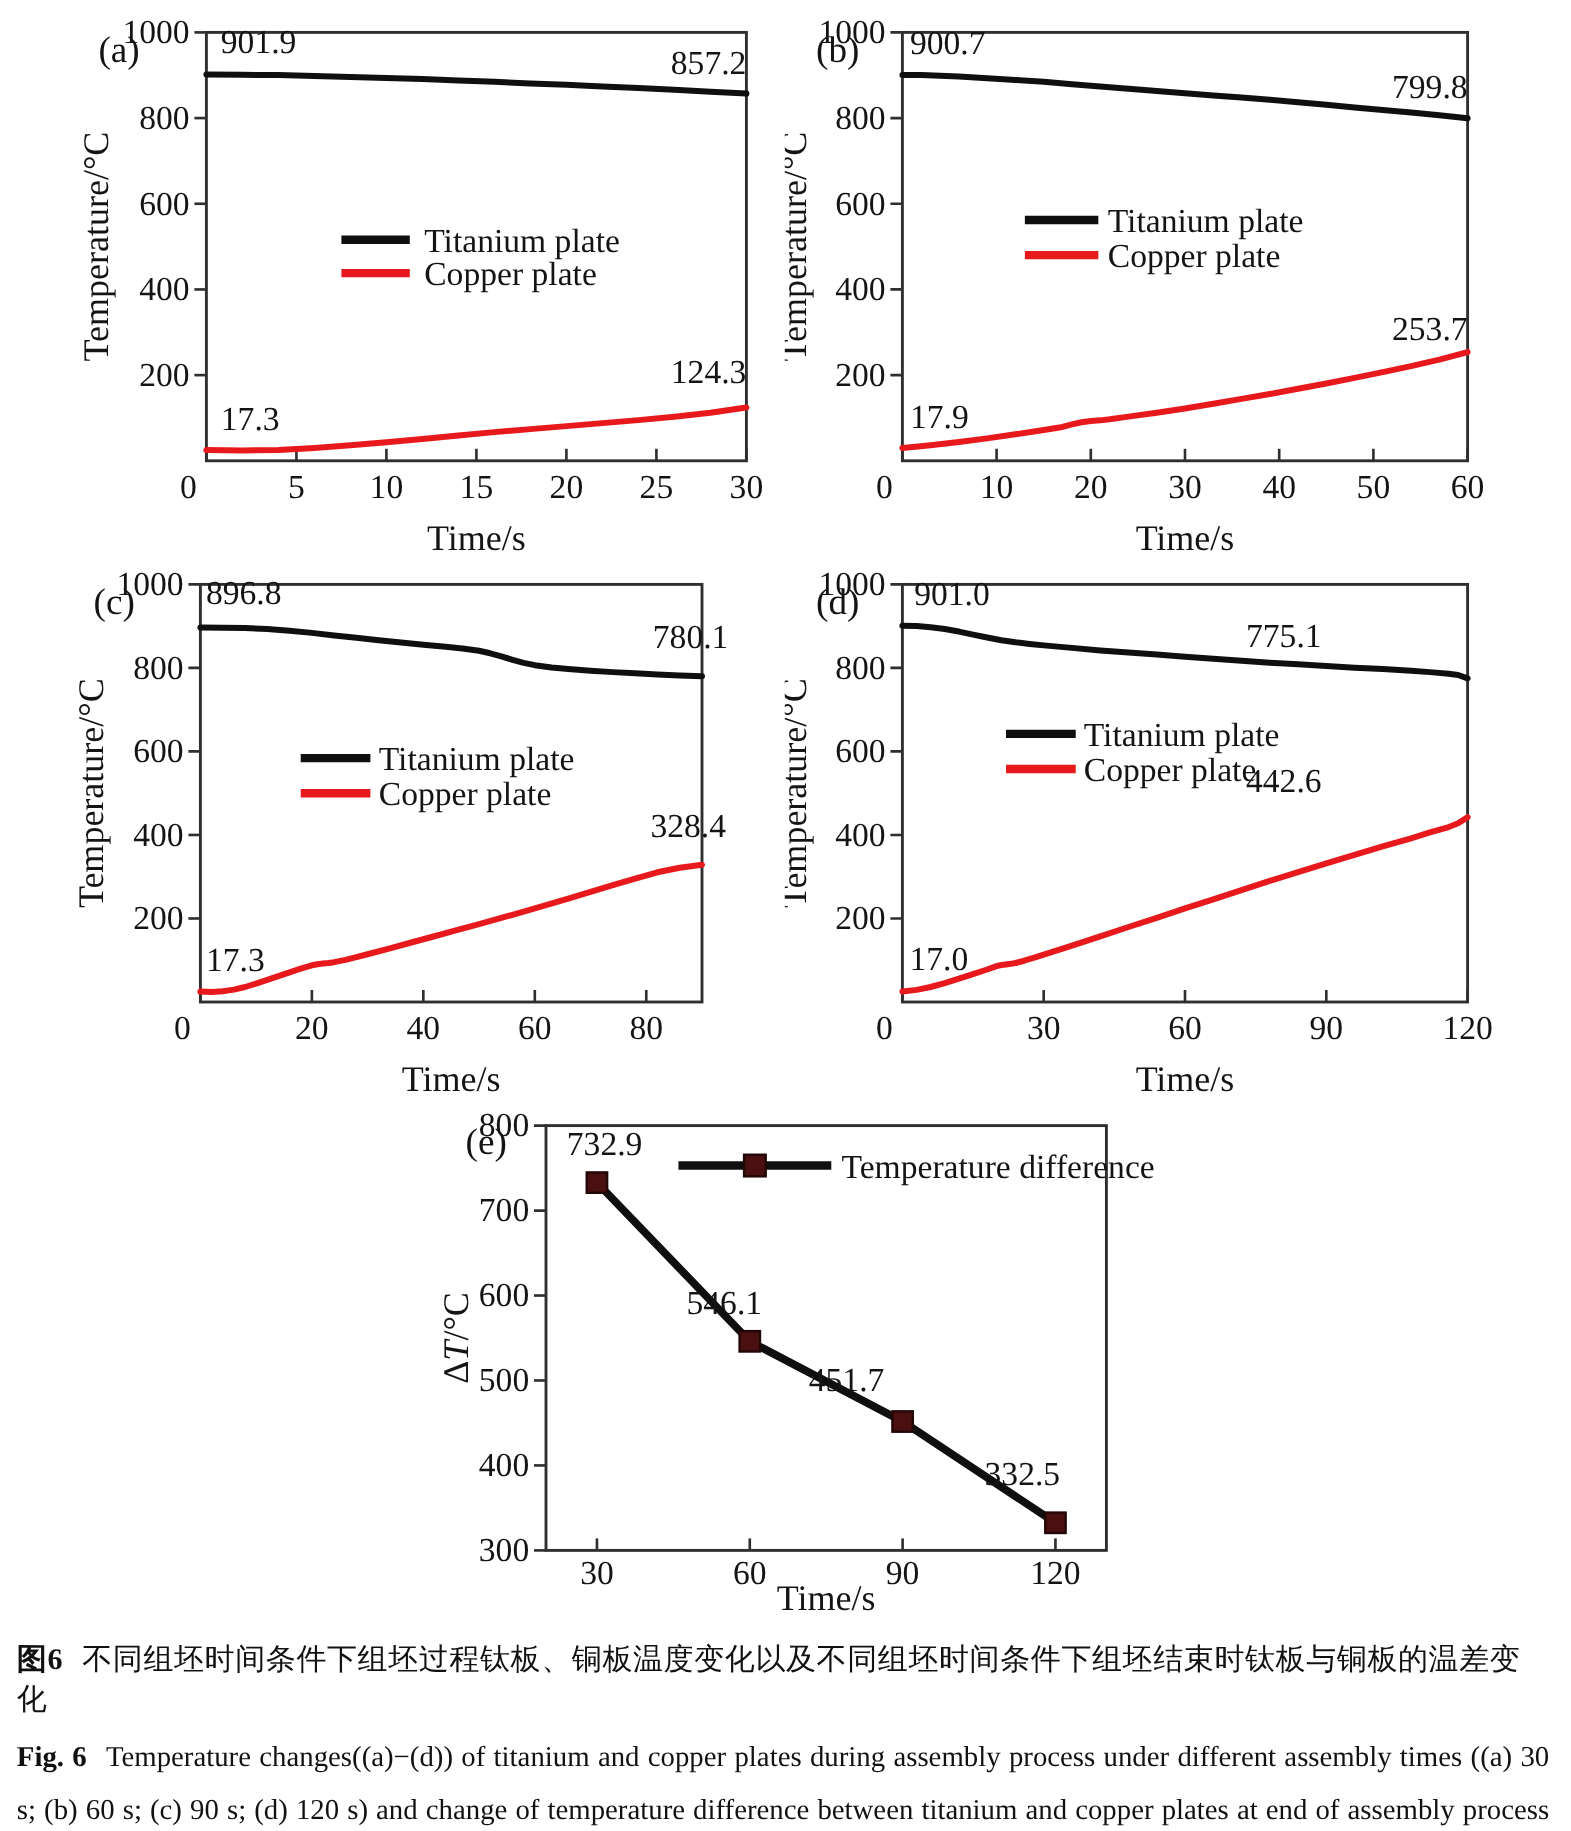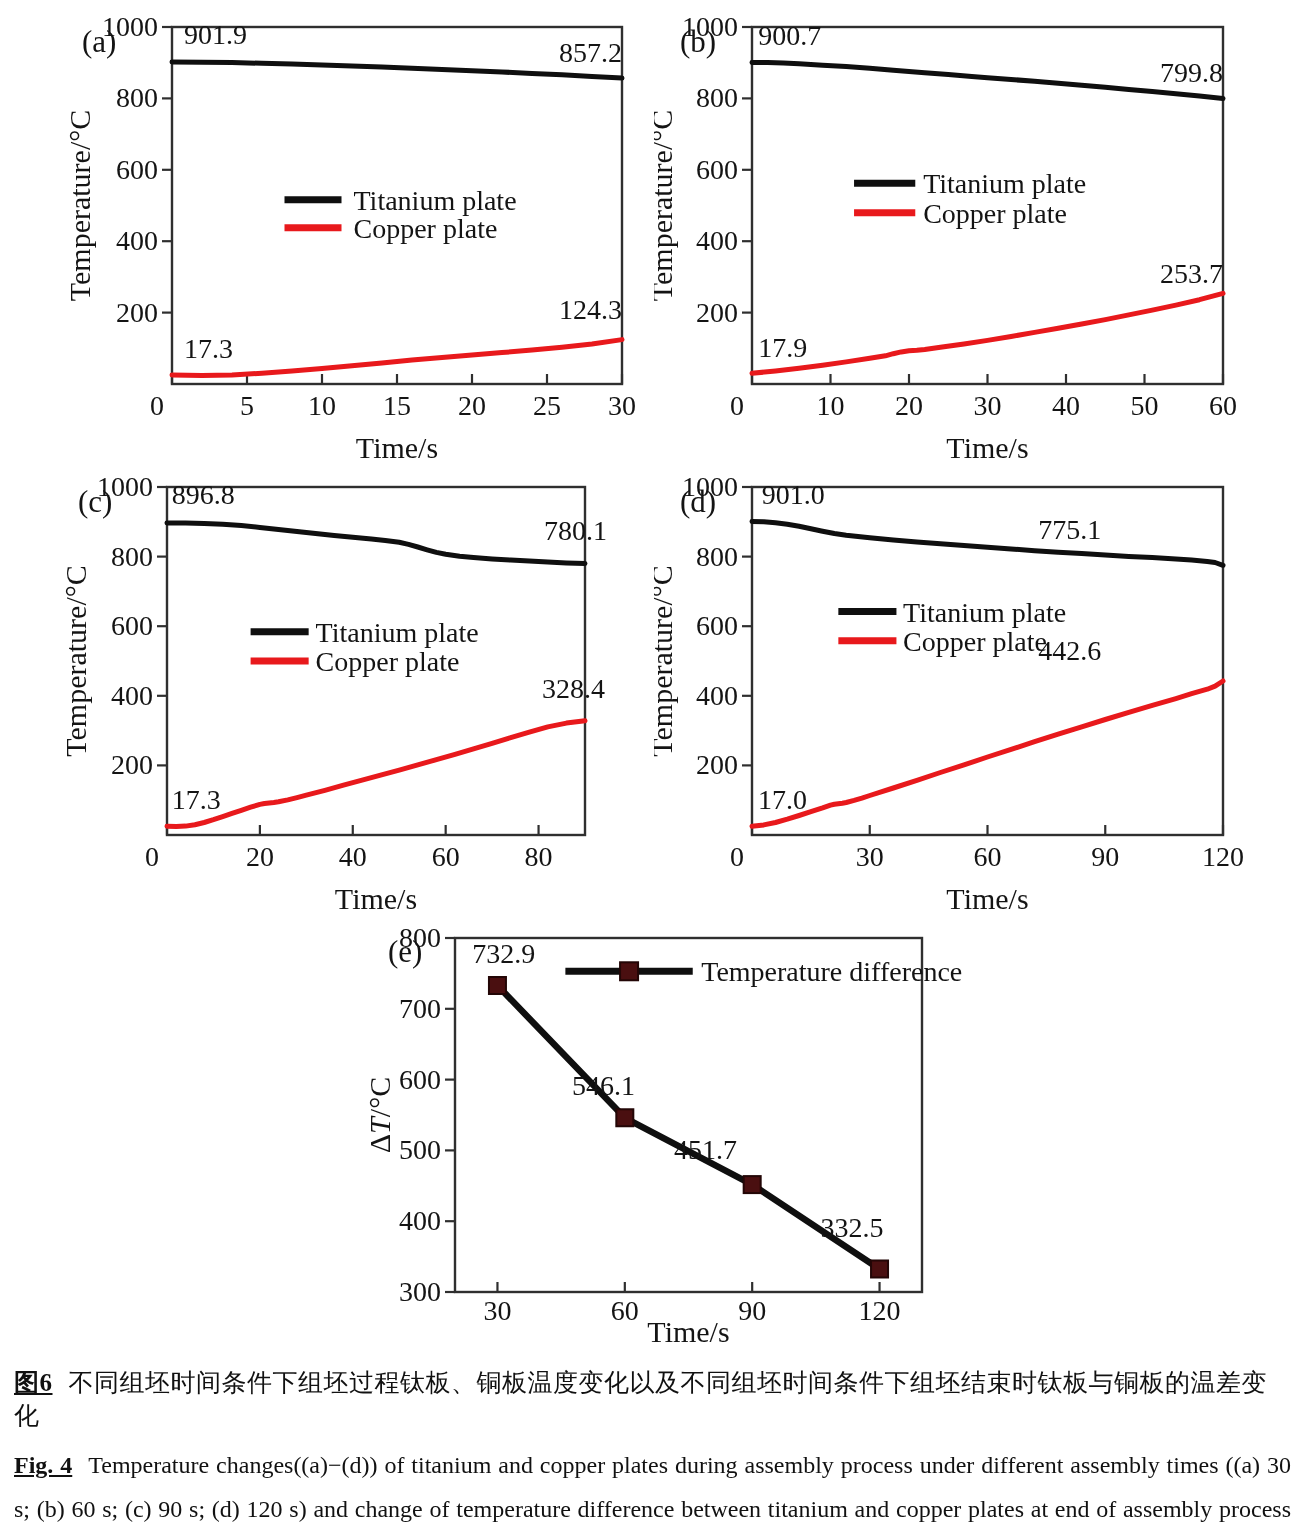--- a/index.html
+++ b/index.html
@@ -14,21 +14,21 @@
   svg text{font-family:"Liberation Serif","DejaVu Serif",serif;fill:#141414;}
   svg text.tick{font-size:28px;}
   svg text.axlab{font-size:30px;}
   svg text.ann{font-size:28px;}
   svg text.leg{font-size:28px;}
   svg text.plab{font-size:31px;}
   .caption{position:absolute;left:14px;right:18px;top:1366px;}
   .cap-line{margin:0;}
   .cap-zh{font-size:25px;margin-bottom:12px;letter-spacing:0.5px;}
   .cap-en{font-size:24px;line-height:1.82;text-align:justify;}
-  .cap-label{font-weight:bold;margin-right:16px;text-decoration:underline;}
+  .cap-label{font-weight:bold;margin-right:16px;}
 </style>
 </head>
 <body>
 
 <svg id="svg-a" width="654" height="460">
     <rect x="172" y="27" width="450" height="357" fill="#ffffff" stroke="#2f2f2f" stroke-width="2.4"></rect>
     <line x1="172" y1="384" x2="172" y2="374" stroke="#2f2f2f" stroke-width="2.2"></line>
     <text x="157" y="415" text-anchor="middle" class="tick">0</text>
     <line x1="247" y1="384" x2="247" y2="374" stroke="#2f2f2f" stroke-width="2.2"></line>
     <text x="247" y="415" text-anchor="middle" class="tick">5</text>
@@ -215,15 +215,15 @@
     <text x="705.4818181818182" y="258.89599999999996" text-anchor="middle" class="ann">451.7</text>
     <text x="851.95" y="337.484" text-anchor="middle" class="ann">332.5</text>
     <text x="388" y="62" text-anchor="start" class="plab">(e)</text>
   </svg>
 
 <div class="caption">
   <p class="cap-line cap-zh">
     <span class="cap-label">图6</span><span>不同组坯时间条件下组坯过程钛板、铜板温度变化以及不同组坯时间条件下组坯结束时钛板与铜板的温差变化</span>
   </p>
   <p class="cap-line cap-en">
-    <span class="cap-label">Fig. 4</span><span>Temperature changes((a)−(d)) of titanium and copper plates during assembly process under different assembly times ((a) 30 s; (b) 60 s; (c) 90 s; (d) 120 s) and change of temperature difference between titanium and copper plates at end of assembly process under different assembly times(e)</span>
+    <span class="cap-label">Fig. 6</span><span>Temperature changes((a)−(d)) of titanium and copper plates during assembly process under different assembly times ((a) 30 s; (b) 60 s; (c) 90 s; (d) 120 s) and change of temperature difference between titanium and copper plates at end of assembly process under different assembly times(e)</span>
   </p>
 </div>
 
 </body></html>

